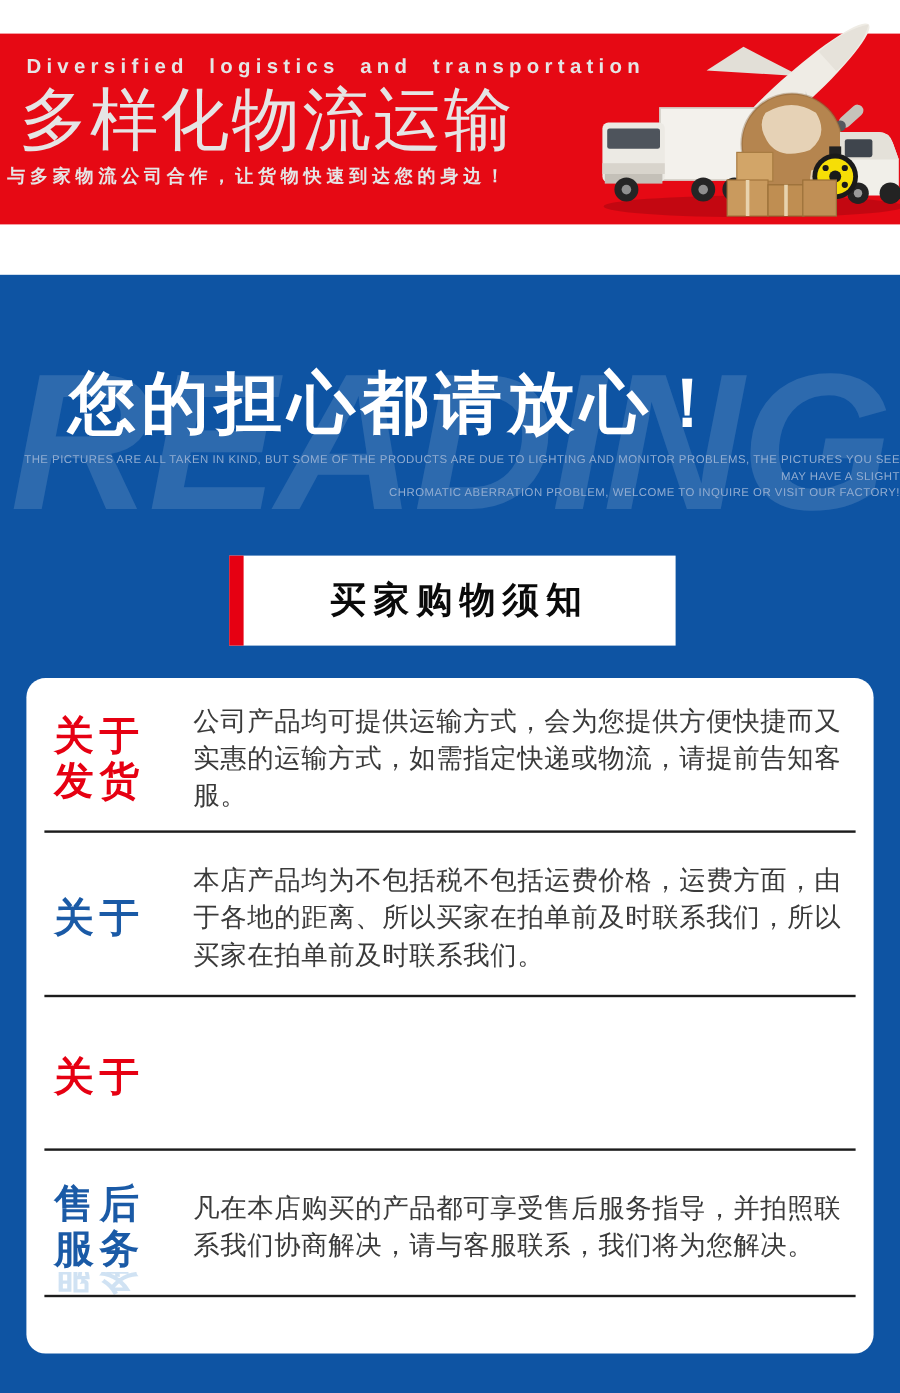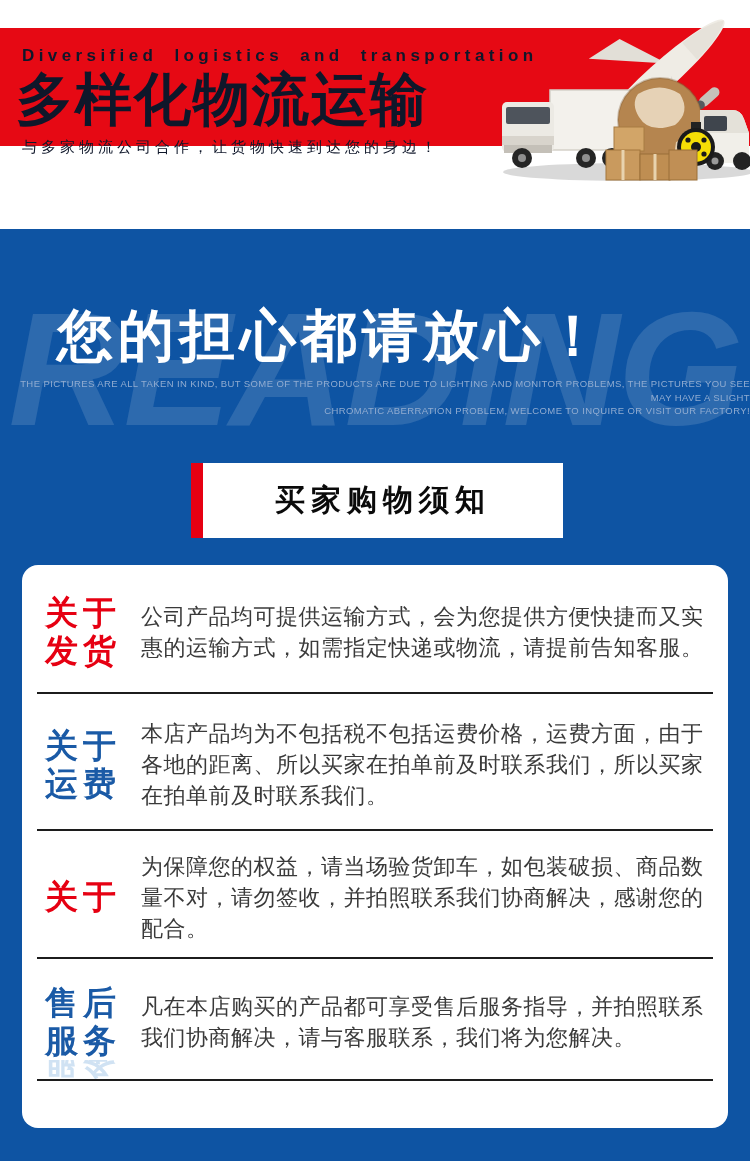--- a/index.html
+++ b/index.html
@@ -1,23 +1,23 @@
 <!DOCTYPE html>
 <html><head>
 <meta charset="utf-8">
 <style>
   *{margin:0;padding:0;box-sizing:border-box}
   html,body{width:750px;height:1161px}
   body{position:relative;background:#ffffff;font-family:"Liberation Sans","DejaVu Sans",sans-serif;overflow:hidden}
 
   
-  .red-banner{position:absolute;left:0;top:28px;width:750px;height:118px;background:#e60914;color:#0f172a}
+  .red-banner{position:absolute;left:0;top:28px;width:750px;height:159px;background:#e60914;color:#e5e5e5}
   .en-tagline{position:absolute;left:22px;top:18px;font-size:17px;font-weight:bold;letter-spacing:4.4px;word-spacing:8px;white-space:nowrap}
-  .cn-title{position:absolute;left:16px;top:34px;font-size:57px;font-weight:700;letter-spacing:2px;white-space:nowrap}
-  .cn-subtitle{position:absolute;left:22px;top:110px;font-size:15px;font-weight:normal;letter-spacing:4px;white-space:nowrap}
+  .cn-title{position:absolute;left:16px;top:34px;font-size:57px;font-weight:400;letter-spacing:2px;white-space:nowrap}
+  .cn-subtitle{position:absolute;left:6px;top:110px;font-size:15px;font-weight:bold;letter-spacing:4px;white-space:nowrap}
   .collage{position:absolute;right:0;top:0;width:262px;height:190px}
 
   
   .blue-section{position:absolute;left:0;top:229px;width:750px;height:932px;background:#0e54a3}
   .watermark{position:absolute;left:0;top:46px;width:750px;height:192px;overflow:hidden;text-align:center;
     font-style:italic;font-weight:bold;font-size:162px;line-height:188px;color:rgba(255,255,255,0.13);
     letter-spacing:-2px;white-space:nowrap;pointer-events:none}
   .headline{position:absolute;left:0;top:70px;width:663px;text-align:center;font-size:56px;font-weight:900;
     color:#ffffff;letter-spacing:5px;white-space:nowrap}
   .note{position:absolute;left:0;top:148px;width:750px;text-align:right;font-size:9.5px;line-height:13.5px;
@@ -31,21 +31,21 @@
   
   .panel{position:absolute;left:22px;top:336px;width:706px;height:563px;background:#ffffff;border-radius:16px}
   .card{display:flex;align-items:center;padding:4px 14px 0 23px;position:relative}
   .card-1{height:129px}.card-2{height:137px}.card-3{height:128px}.card-4{height:122px}
   .divider{position:absolute;left:15px;right:15px;bottom:0;height:2px;background:#1c1c1c}
   .label{flex:0 0 96px;font-size:33px;font-weight:900;line-height:38px;letter-spacing:5px;position:relative;white-space:nowrap}
   .label.red{color:#e60012}
   .label.blue{color:#1a5aa6}
   .label-reflection{position:absolute;left:0;top:100%;height:22px;overflow:hidden;transform:scaleY(-1);
     opacity:0.28;color:#5b9bd5;font-size:33px;font-weight:900;letter-spacing:5px;line-height:38px;pointer-events:none}
-  .body-text{width:575px;font-size:22px;line-height:31px;color:#3a3a3a;font-weight:500;
+  .body-text{margin-left:20px;width:575px;font-size:22px;line-height:31px;color:#3a3a3a;font-weight:500;
     letter-spacing:0.5px;text-align:left}
 </style>
 </head>
 <body>
 
 <div class="red-banner">
   <div class="en-tagline">Diversified logistics and transportation</div>
   <div class="cn-title">多样化物流运输</div>
   <div class="cn-subtitle">与多家物流公司合作，让货物快速到达您的身边！</div>
 </div>
@@ -130,31 +130,29 @@
         <div>关于</div>
         <div>发货</div>
       </div>
       <div class="body-text">公司产品均可提供运输方式，会为您提供方便快捷而又实惠的运输方式，如需指定快递或物流，请提前告知客服。</div>
       <div class="divider"></div>
     </div>
 
     <div class="card card-2">
       <div class="label blue">
         <div>关于</div>
-        <div>运费</div>
       </div>
       <div class="body-text">本店产品均为不包括税不包括运费价格，运费方面，由于各地的距离、所以买家在拍单前及时联系我们，所以买家在拍单前及时联系我们。</div>
       <div class="divider"></div>
     </div>
 
     <div class="card card-3">
       <div class="label red">
         <div>关于</div>
       </div>
-      <div class="body-text">为保障您的权益，请当场验货卸车，如包装破损、商品数量不对，请勿签收，并拍照联系我们协商解决，感谢您的配合。</div>
       <div class="divider"></div>
     </div>
 
     <div class="card card-4">
       <div class="label blue">
         <div>售后</div>
         <div>服务</div>
         <div class="label-reflection">服务</div>
       </div>
       <div class="body-text">凡在本店购买的产品都可享受售后服务指导，并拍照联系我们协商解决，请与客服联系，我们将为您解决。</div>

